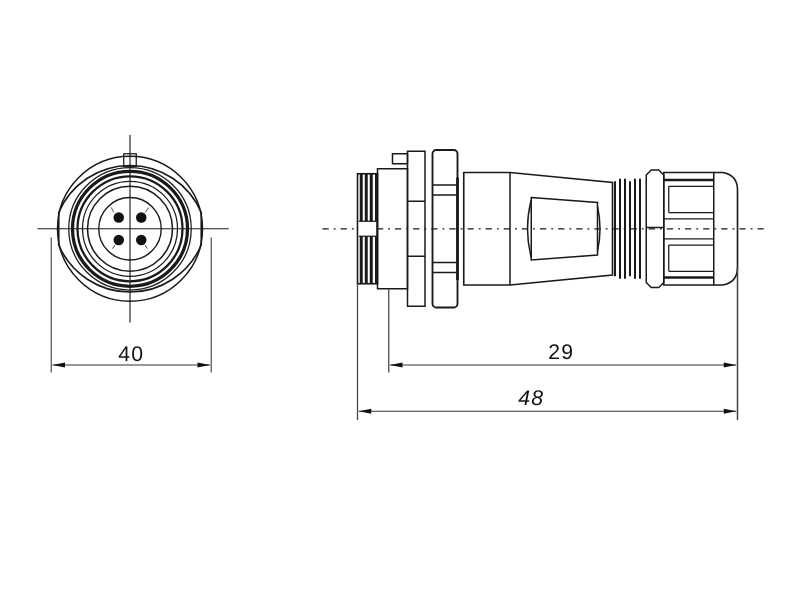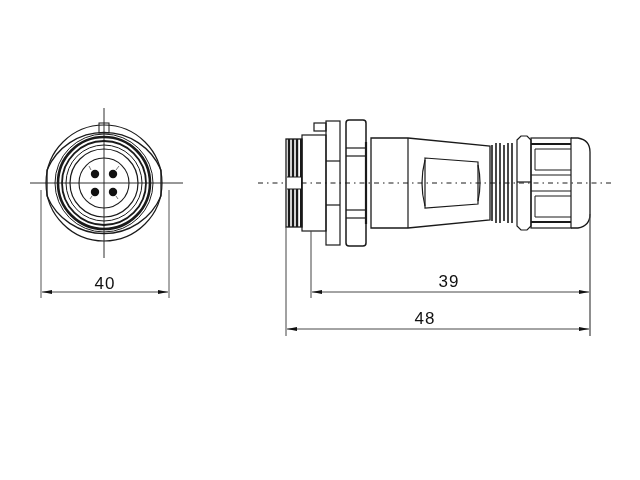--- a/index.html
+++ b/index.html
@@ -125,14 +125,14 @@
       <path d="M 589 292 L 579 290 L 579 294 Z" fill="#111" stroke="none"></path>
 
       <line x1="287" y1="329" x2="589" y2="329" stroke="#333" stroke-width="0.9"></line>
       <path d="M 287 329 L 297 327 L 297 331 Z" fill="#111" stroke="none"></path>
       <path d="M 589 329 L 579 327 L 579 331 Z" fill="#111" stroke="none"></path>
     </g>
   </g>
 </svg>
 
 <div class="dim-label" style="left:105px; top:274px;">40</div>
-<div class="dim-label" style="left:449px; top:272px;">39</div>
-<div class="dim-label" style="left:425px; top:309px;">48</div>
+<div class="dim-label" style="left:449px; top:272px;">29</div>
+<div class="dim-label" style="left:425px; top:309px;font-style:italic;">48</div>
 
 </body></html>

